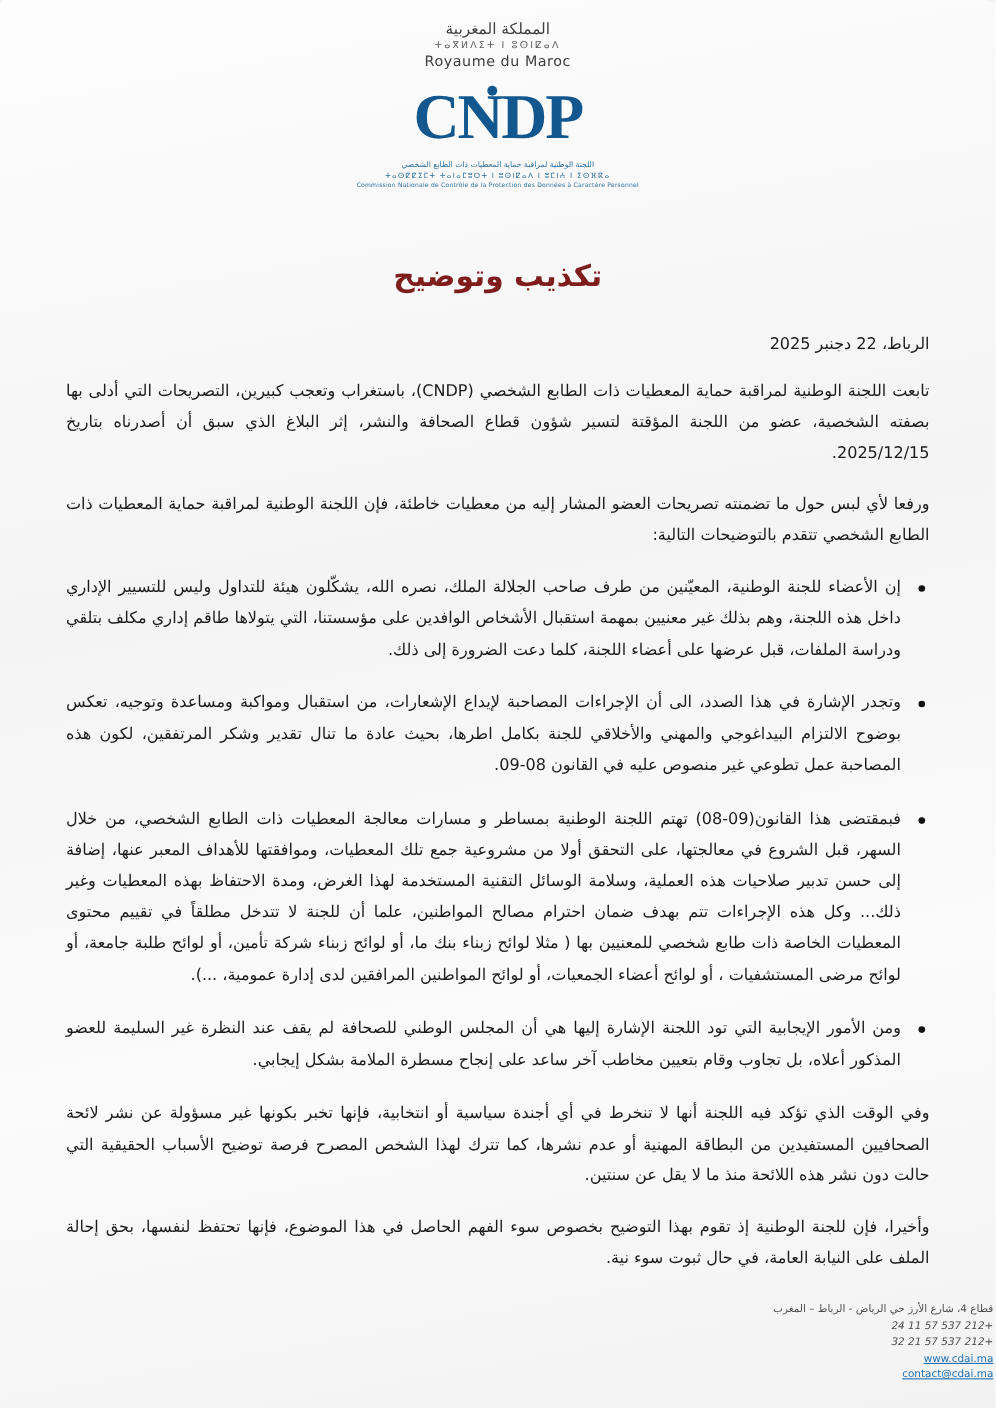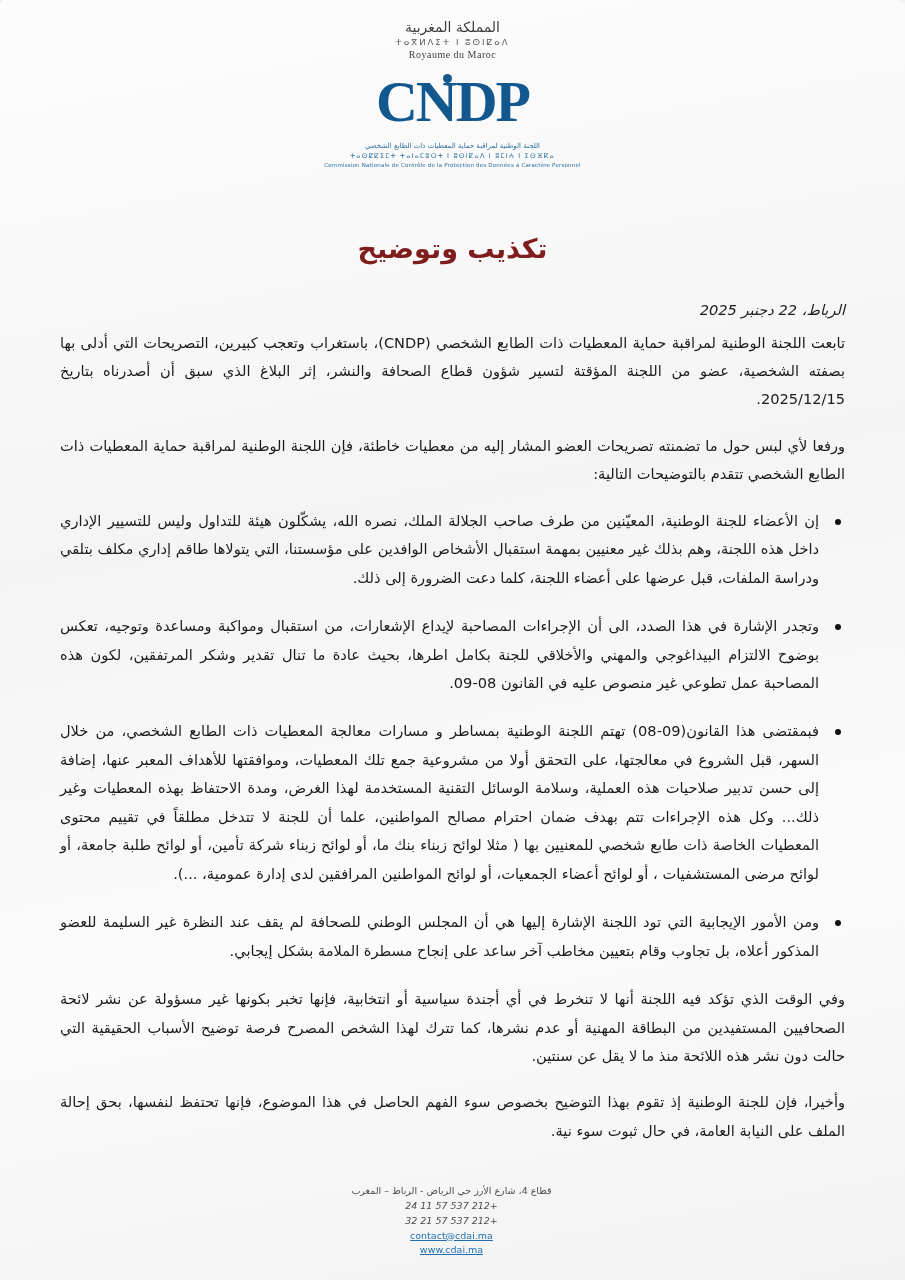--- a/index.html
+++ b/index.html
@@ -48,24 +48,23 @@
     color: #3d3d3d;
     display: block;
   }
   .kingdom .tif {
     font-size: 8.5px;
     color: #5a5a5a;
     display: block;
     letter-spacing: 2px;
   }
   .kingdom .fr {
-    font-size: 10px;
+    font-size: 13px;
     color: #3d3d3d;
     display: block;
-    font-family: Liberation Serif, serif;
   }
   .logo-wrap {
     margin-top: 14px;
     display: inline-block;
     text-align: center;
   }
   .logo-mark {
     font-family: Liberation Serif, serif;
     font-weight: bold;
     font-size: 58px;
@@ -116,23 +115,22 @@
   
   .body-block {
     margin-top: 32px;
     color: #1b1b1b;
     font-size: 14.6px;
     line-height: 1.95;
     text-align: justify;
   }
   .dateline {
     font-size: 14.6px;
-    margin-bottom: 4px;
+    margin-bottom: 14px;
     text-align: right;
-    font-style: italic;
   }
   p.para {
     margin: 0 0 18px 0;
     text-align: justify;
   }
   ul.bullets {
     list-style: none;
     margin: 0;
     padding: 0;
   }
@@ -152,21 +150,21 @@
     background: #111;
     border-radius: 50%;
   }
 
   
   .footer {
     position: absolute;
     bottom: 22px;
     right: 2px;
     left: 0;
-    text-align: center;
+    text-align: right;
     font-size: 9.5px;
     line-height: 1.55;
     color: #5b5b5b;
     z-index: 3;
   }
   .footer a,
   .footer .link {
     color: #1f6fb2;
     text-decoration: underline;
     display: block;
@@ -220,15 +218,15 @@
 
     <p class="para">وأخيرا، فإن للجنة الوطنية إذ تقوم بهذا التوضيح بخصوص سوء الفهم الحاصل في هذا الموضوع، فإنها تحتفظ لنفسها، بحق إحالة الملف على النيابة العامة، في حال ثبوت سوء نية.</p>
 
   </div>
 </div>
 
 <div class="footer">
   <div class="addr">قطاع 4، شارع الأرز حي الرياض - الرباط – المغرب</div>
   <div class="tel">+212 537 57 11 24</div>
   <div class="tel">+212 537 57 21 32</div>
+  <div class="link">www.cdai.ma</div>
   <div class="link">contact@cdai.ma</div>
-  <div class="link">www.cdai.ma</div>
 </div>
 
 </body></html>

